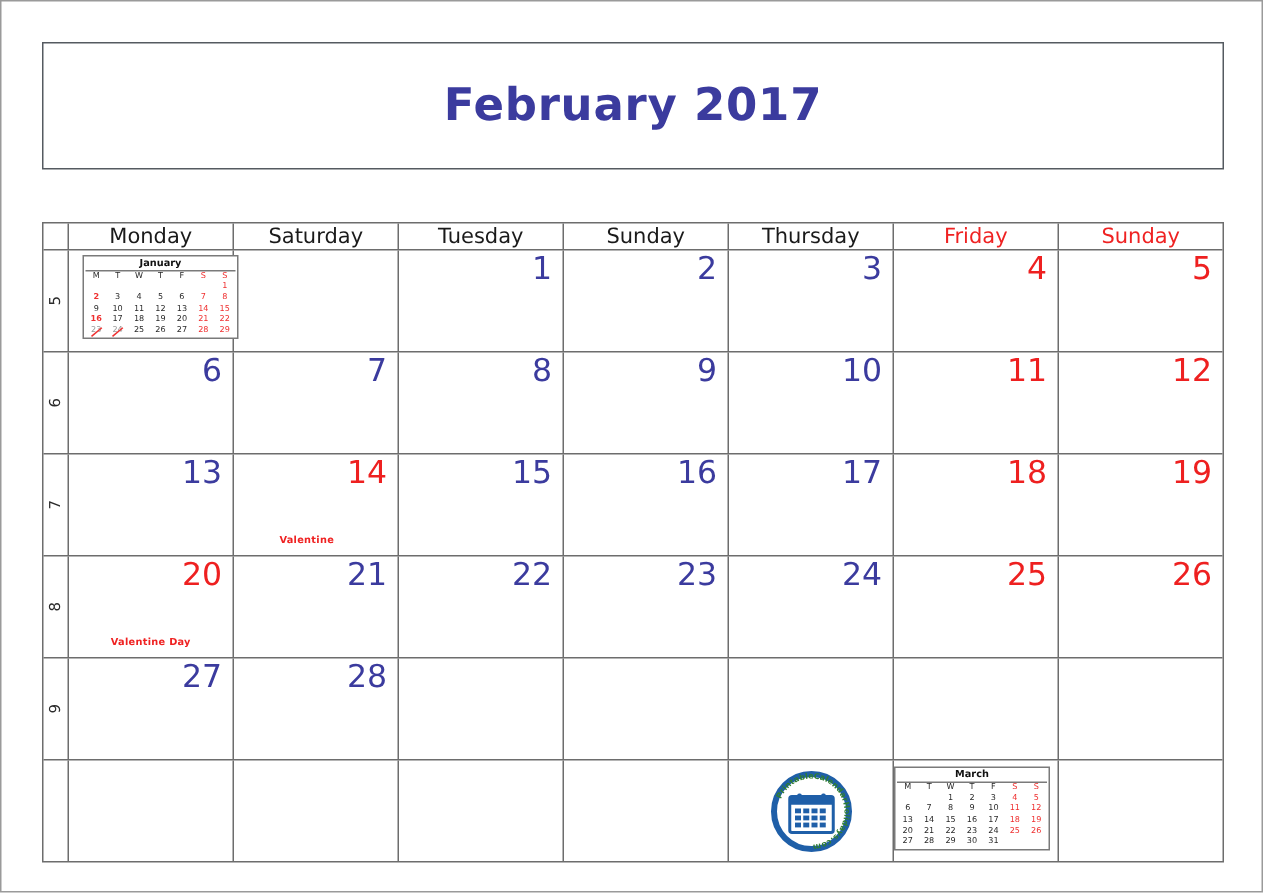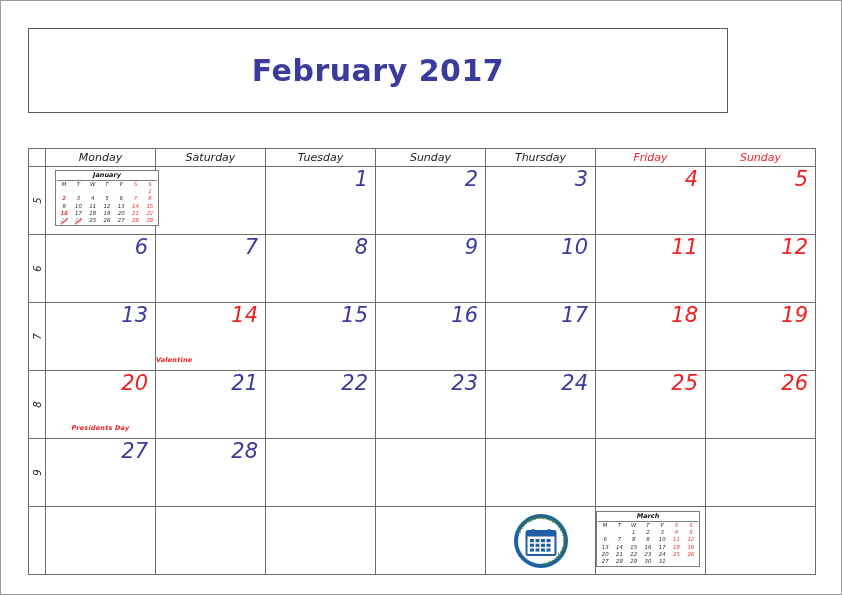--- a/index.html
+++ b/index.html
@@ -11,21 +11,21 @@
   }
   .page{
     position:absolute;left:0;top:0;width:842px;height:595px;
     box-sizing:border-box;
     border:1px solid #9a9a9a;
     background:#ffffff;
   }
 
   
   .title-box{
-    position:absolute;left:27px;top:27px;width:700px;height:85px;
+    position:absolute;left:27px;top:27px;width:788px;height:85px;
     box-sizing:border-box;
     border:1px solid #555a60;
     background:#ffffff;
     display:flex;align-items:center;justify-content:center;
   }
   .title-text{
     font-family:"DejaVu Sans", sans-serif;
     font-size:30px;font-weight:bold;
     color:#3b3b9e;
     letter-spacing:0.5px;
@@ -49,32 +49,30 @@
     border-right:1px solid #6d6d6d;
     box-sizing:border-box;
     position:relative;
   }
   .hdr-cell{
     flex:1 1 0;
     border-right:1px solid #6d6d6d;
     box-sizing:border-box;
     display:flex;align-items:center;justify-content:center;
     font-family:"DejaVu Sans", sans-serif;
-    font-size:11px;
+    font-size:14px;
     color:#1a1a1a;
-    font-style:italic;
   }
   .hdr-cell:last-child{border-right:none;text-align:center;}
   .hdr-cell.we{color:#ef2222;}
 
   .wk-row{
     display:flex;
     flex:1 1 0;
     border-bottom:1px solid #6d6d6d;
-    font-style:italic;
   }
   .wk-row:last-child{border-bottom:none;}
 
   .wk-num{
     flex:0 0 17px;width:17px;
     border-right:1px solid #6d6d6d;
     box-sizing:border-box;
     display:flex;align-items:center;justify-content:center;
     position:relative;
   }
@@ -100,21 +98,21 @@
     font-family:"DejaVu Sans", sans-serif;
     font-size:21px;
     color:#3b3b9e;
     line-height:1.05;
   }
   .daynum.we{color:#ee2020;}
   .daynum.hol{color:#ee2020;}
 
   .holiday{
     position:absolute;left:0;right:12px;bottom:6px;
-    text-align:left;
+    text-align:center;
     font-family:"DejaVu Sans", sans-serif;
     font-size:6.5px;font-weight:bold;
     color:#ef2222;
     letter-spacing:0.2px;
   }
   .holiday.center{text-align:center;right:0;left:0;}
 
   
   .mini{
     position:absolute;left:9px;top:3px;
@@ -323,21 +321,21 @@
           <div class="day">
             <div class="daynum we">19</div>
           </div>
         </div>
         <div class="wk-row">
           <div class="wk-num">
             <span>8</span>
           </div>
           <div class="day">
             <div class="daynum hol">20</div>
-            <div class="holiday center">Presidents Day</div>
+            <div class="holiday center">Valentine Day</div>
           </div>
           <div class="day">
             <div class="daynum">21</div>
           </div>
           <div class="day">
             <div class="daynum">22</div>
           </div>
           <div class="day">
             <div class="daynum">23</div>
           </div>

